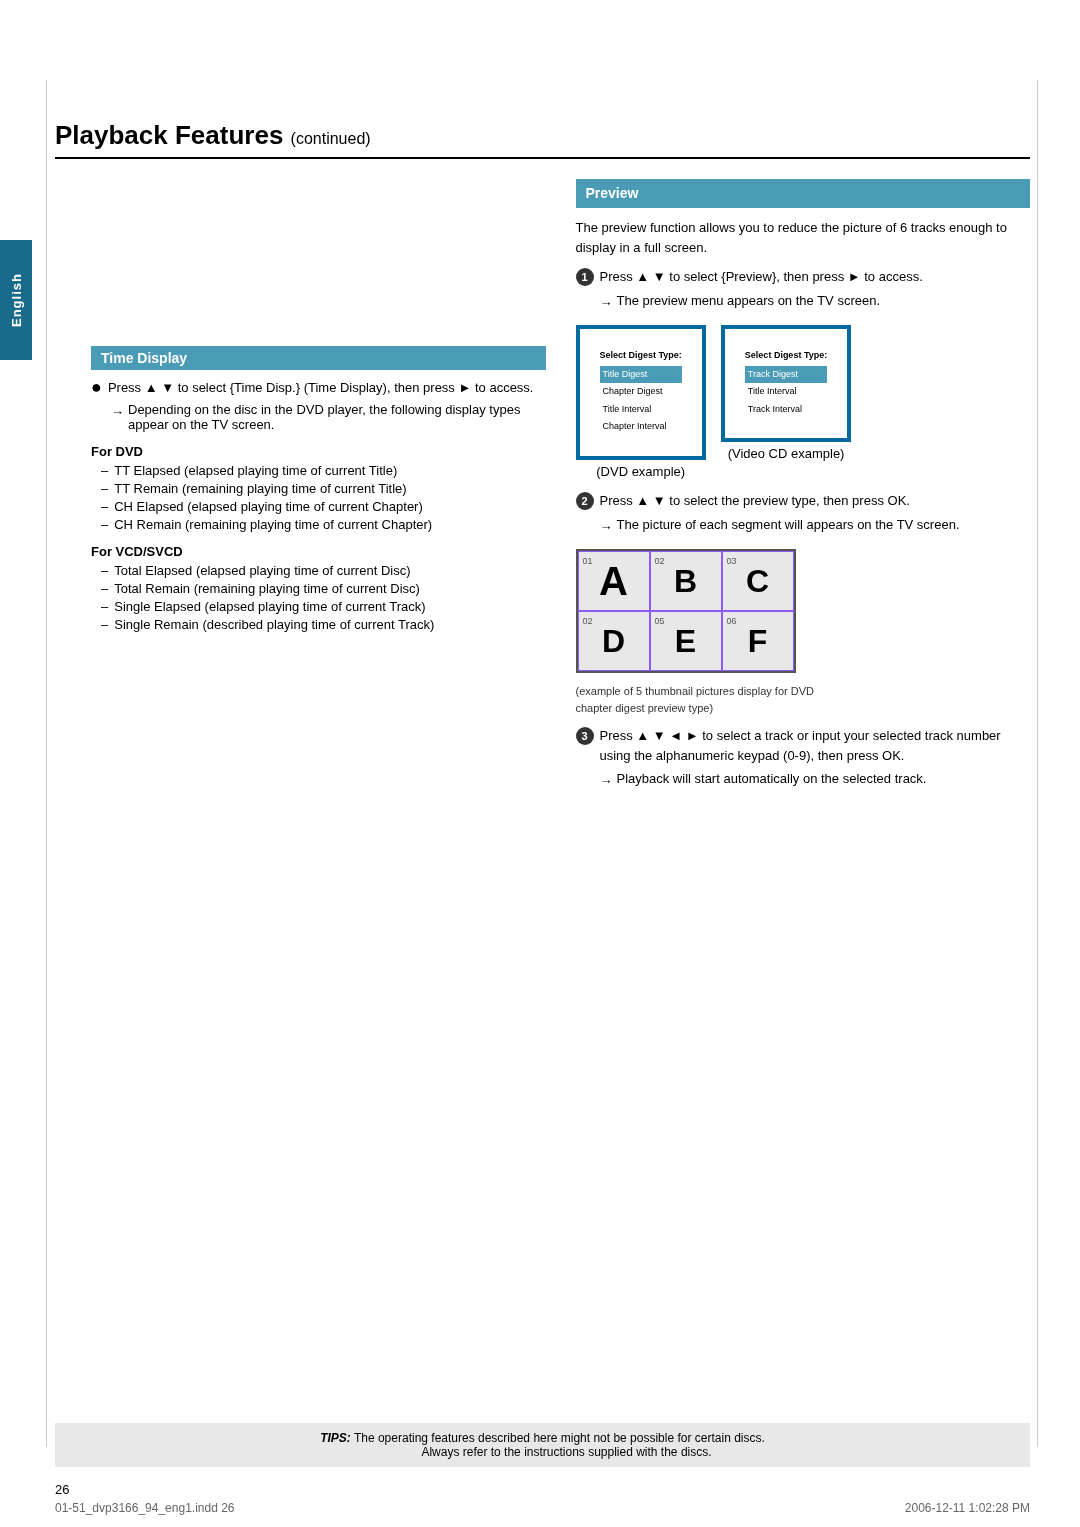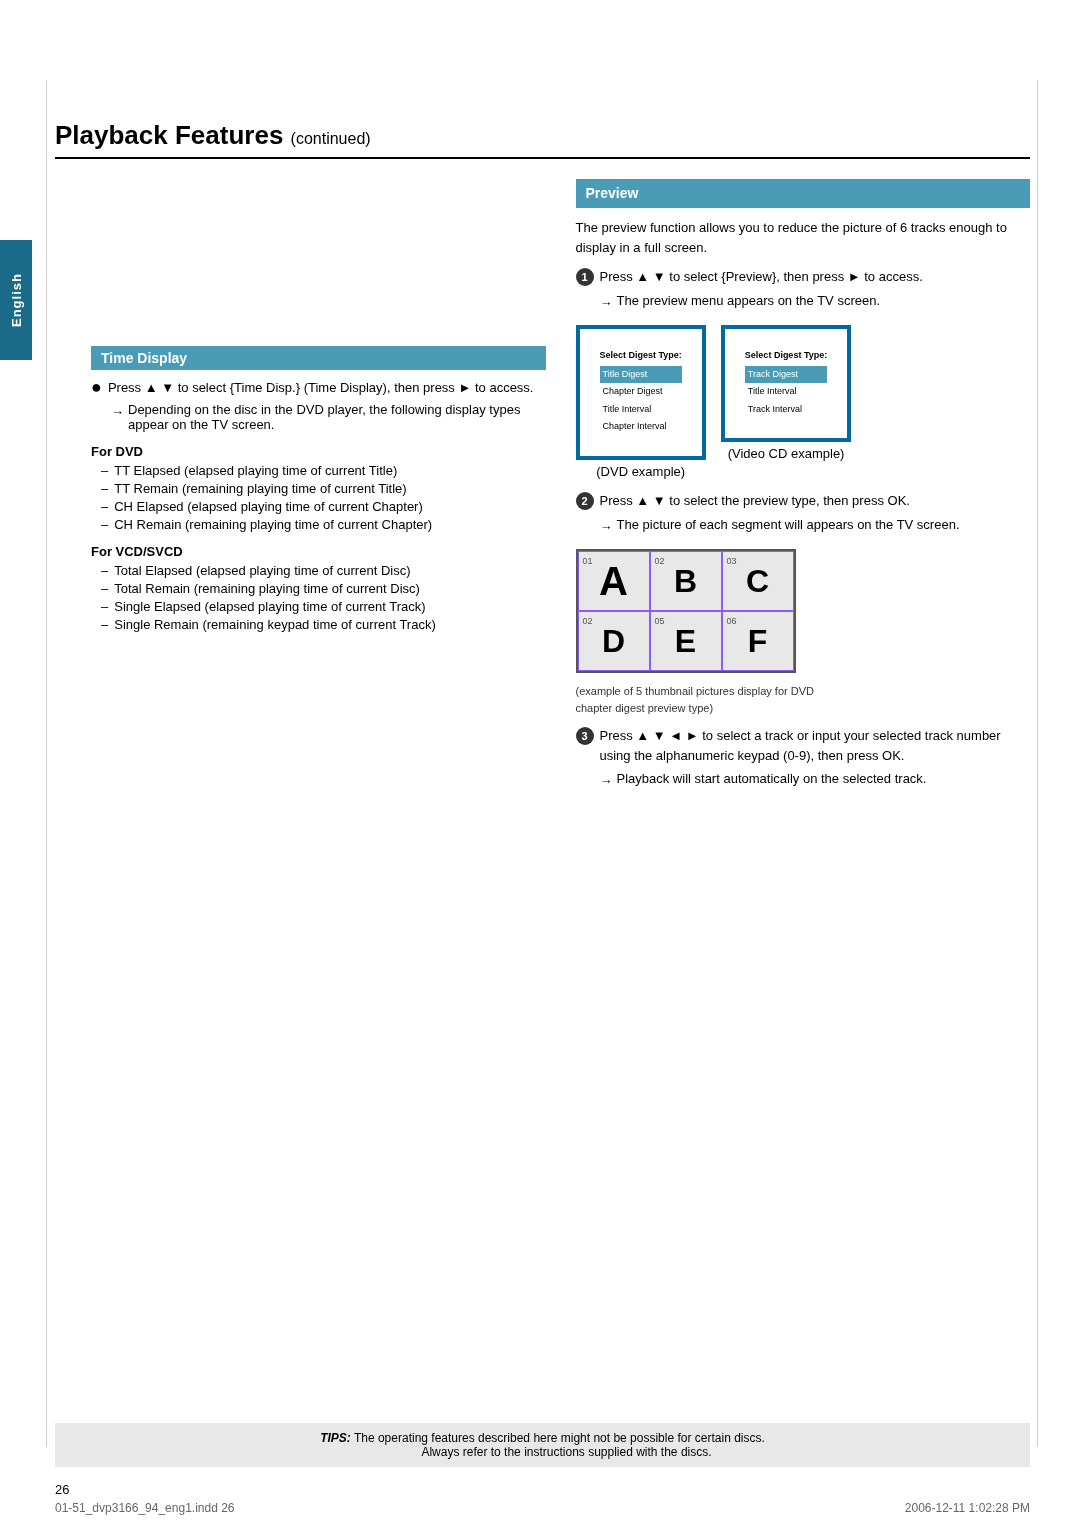--- a/index.html
+++ b/index.html
@@ -358,21 +358,21 @@
           <div class="list-item">
             <span class="dash">–</span>
             <span>Total Remain (remaining playing time of current Disc)</span>
           </div>
           <div class="list-item">
             <span class="dash">–</span>
             <span>Single Elapsed (elapsed playing time of current Track)</span>
           </div>
           <div class="list-item">
             <span class="dash">–</span>
-            <span>Single Remain (remaining keypad time of current Track)</span>
+            <span>Single Remain (described playing time of current Track)</span>
           </div>
         </div>
 
       </div>
 
       <div class="col-right right-col-body">
 
         <div class="section-header">Preview</div>
 
         <p class="preview-intro">The preview function allows you to reduce the picture of 6 tracks enough to display in a full screen.</p>

